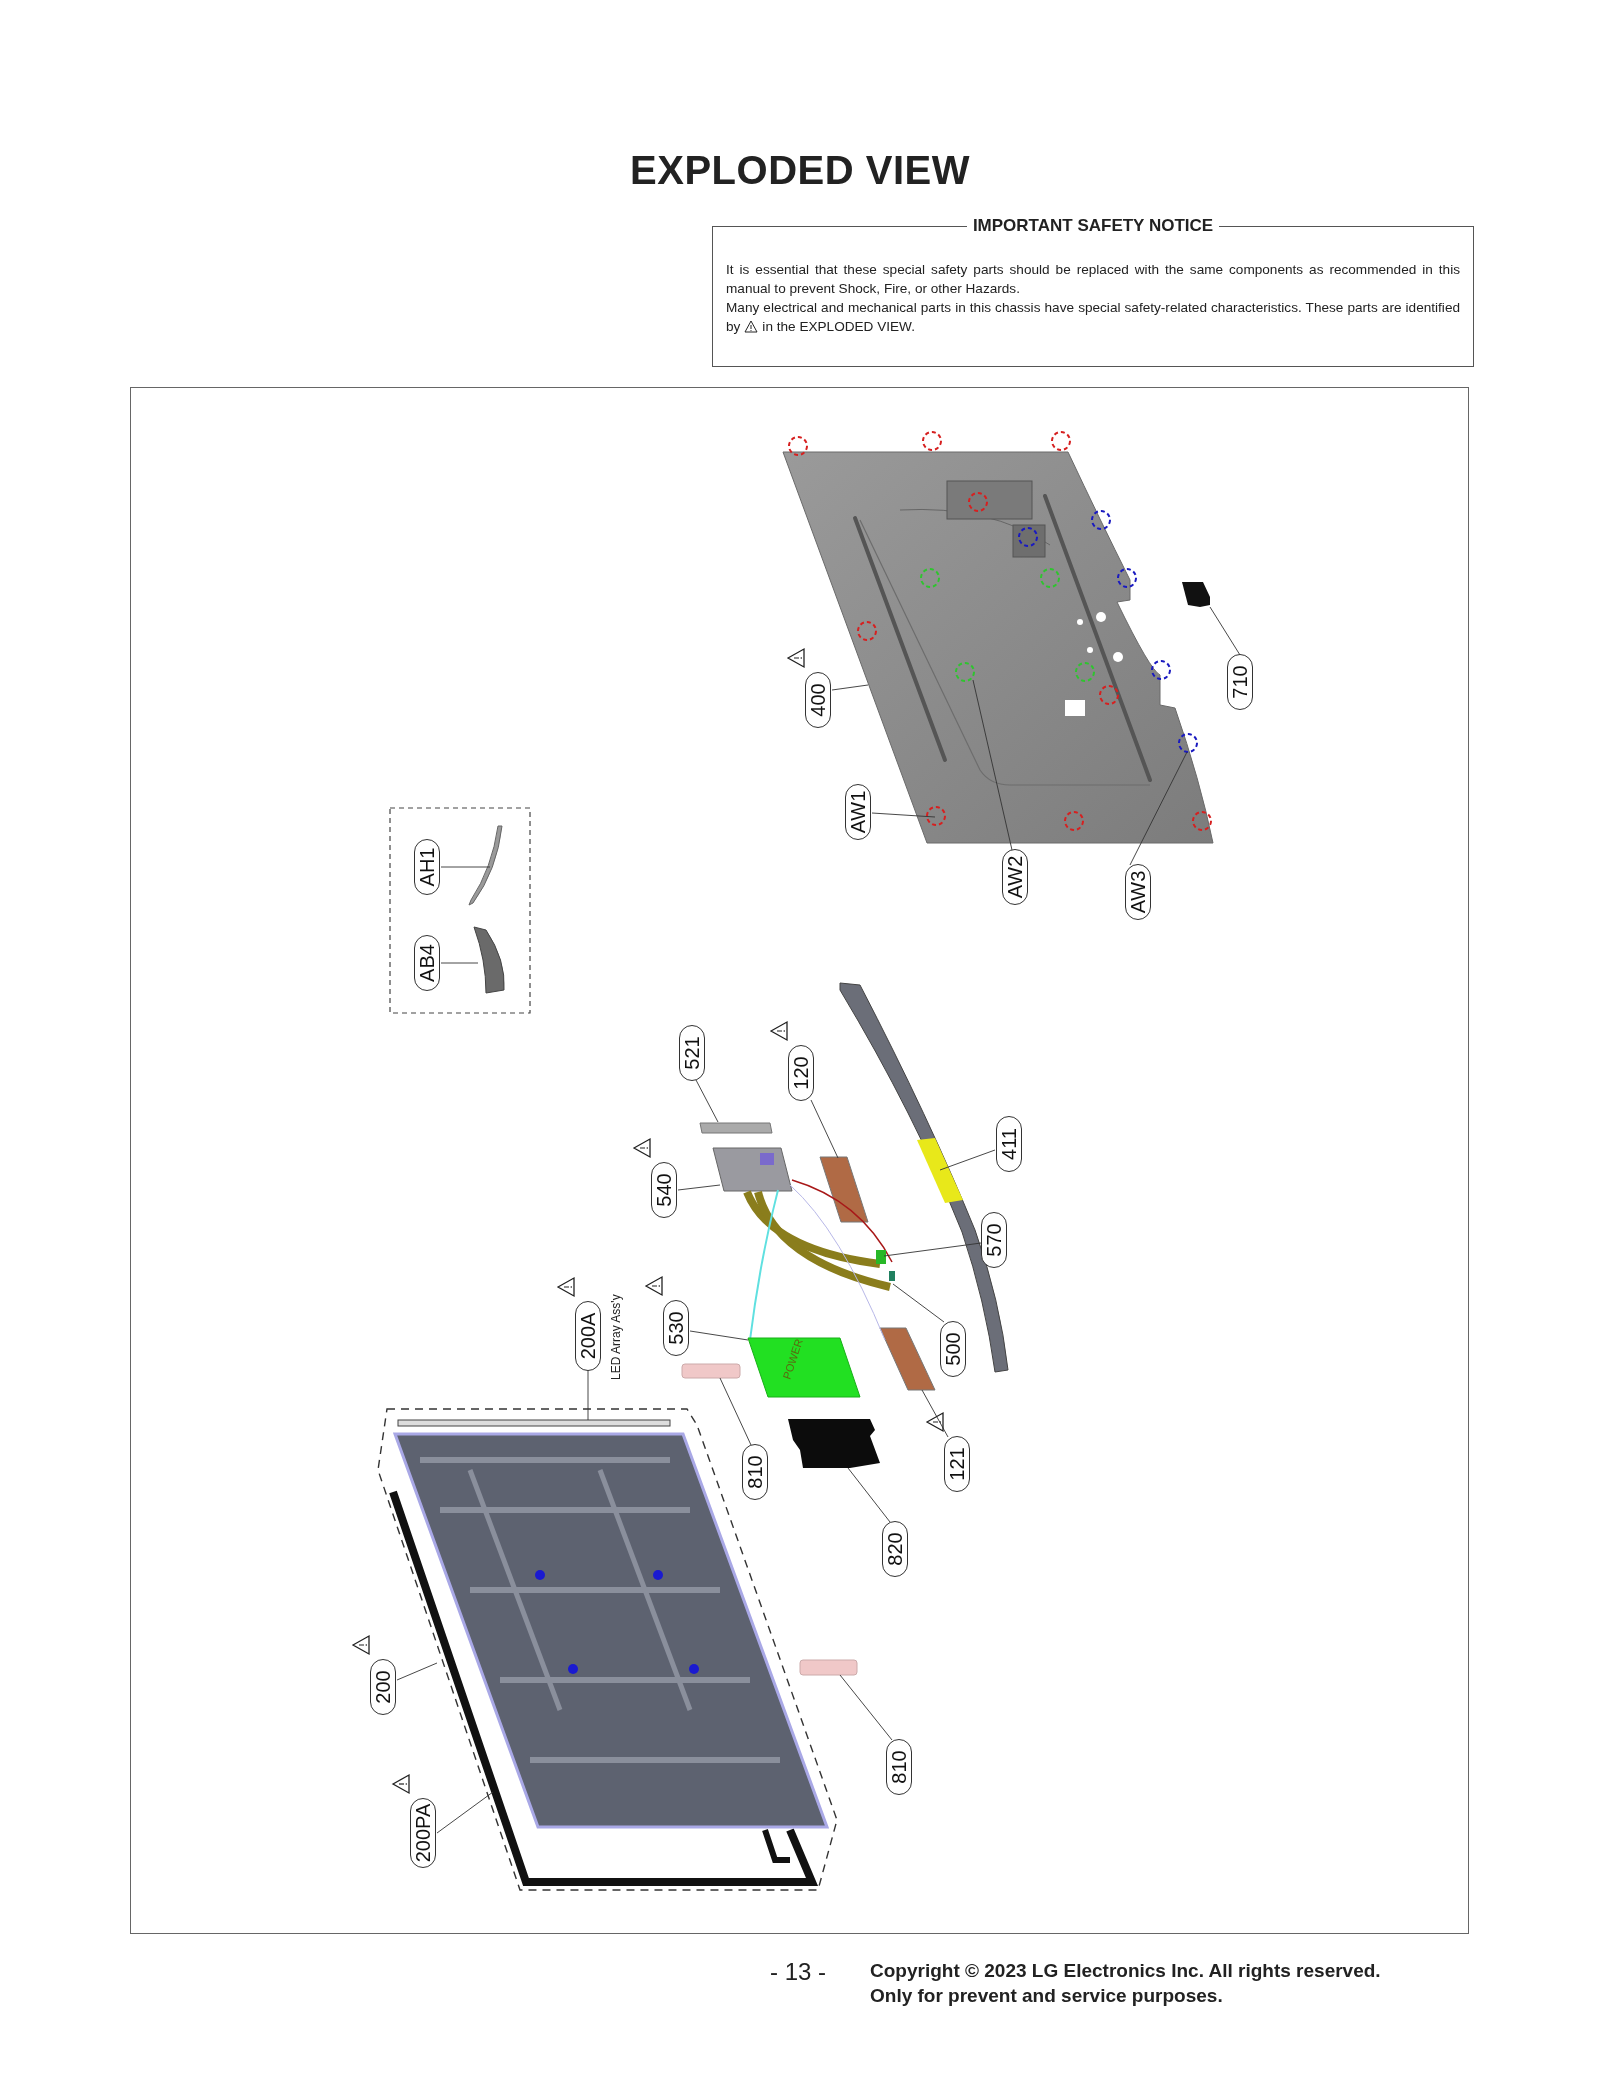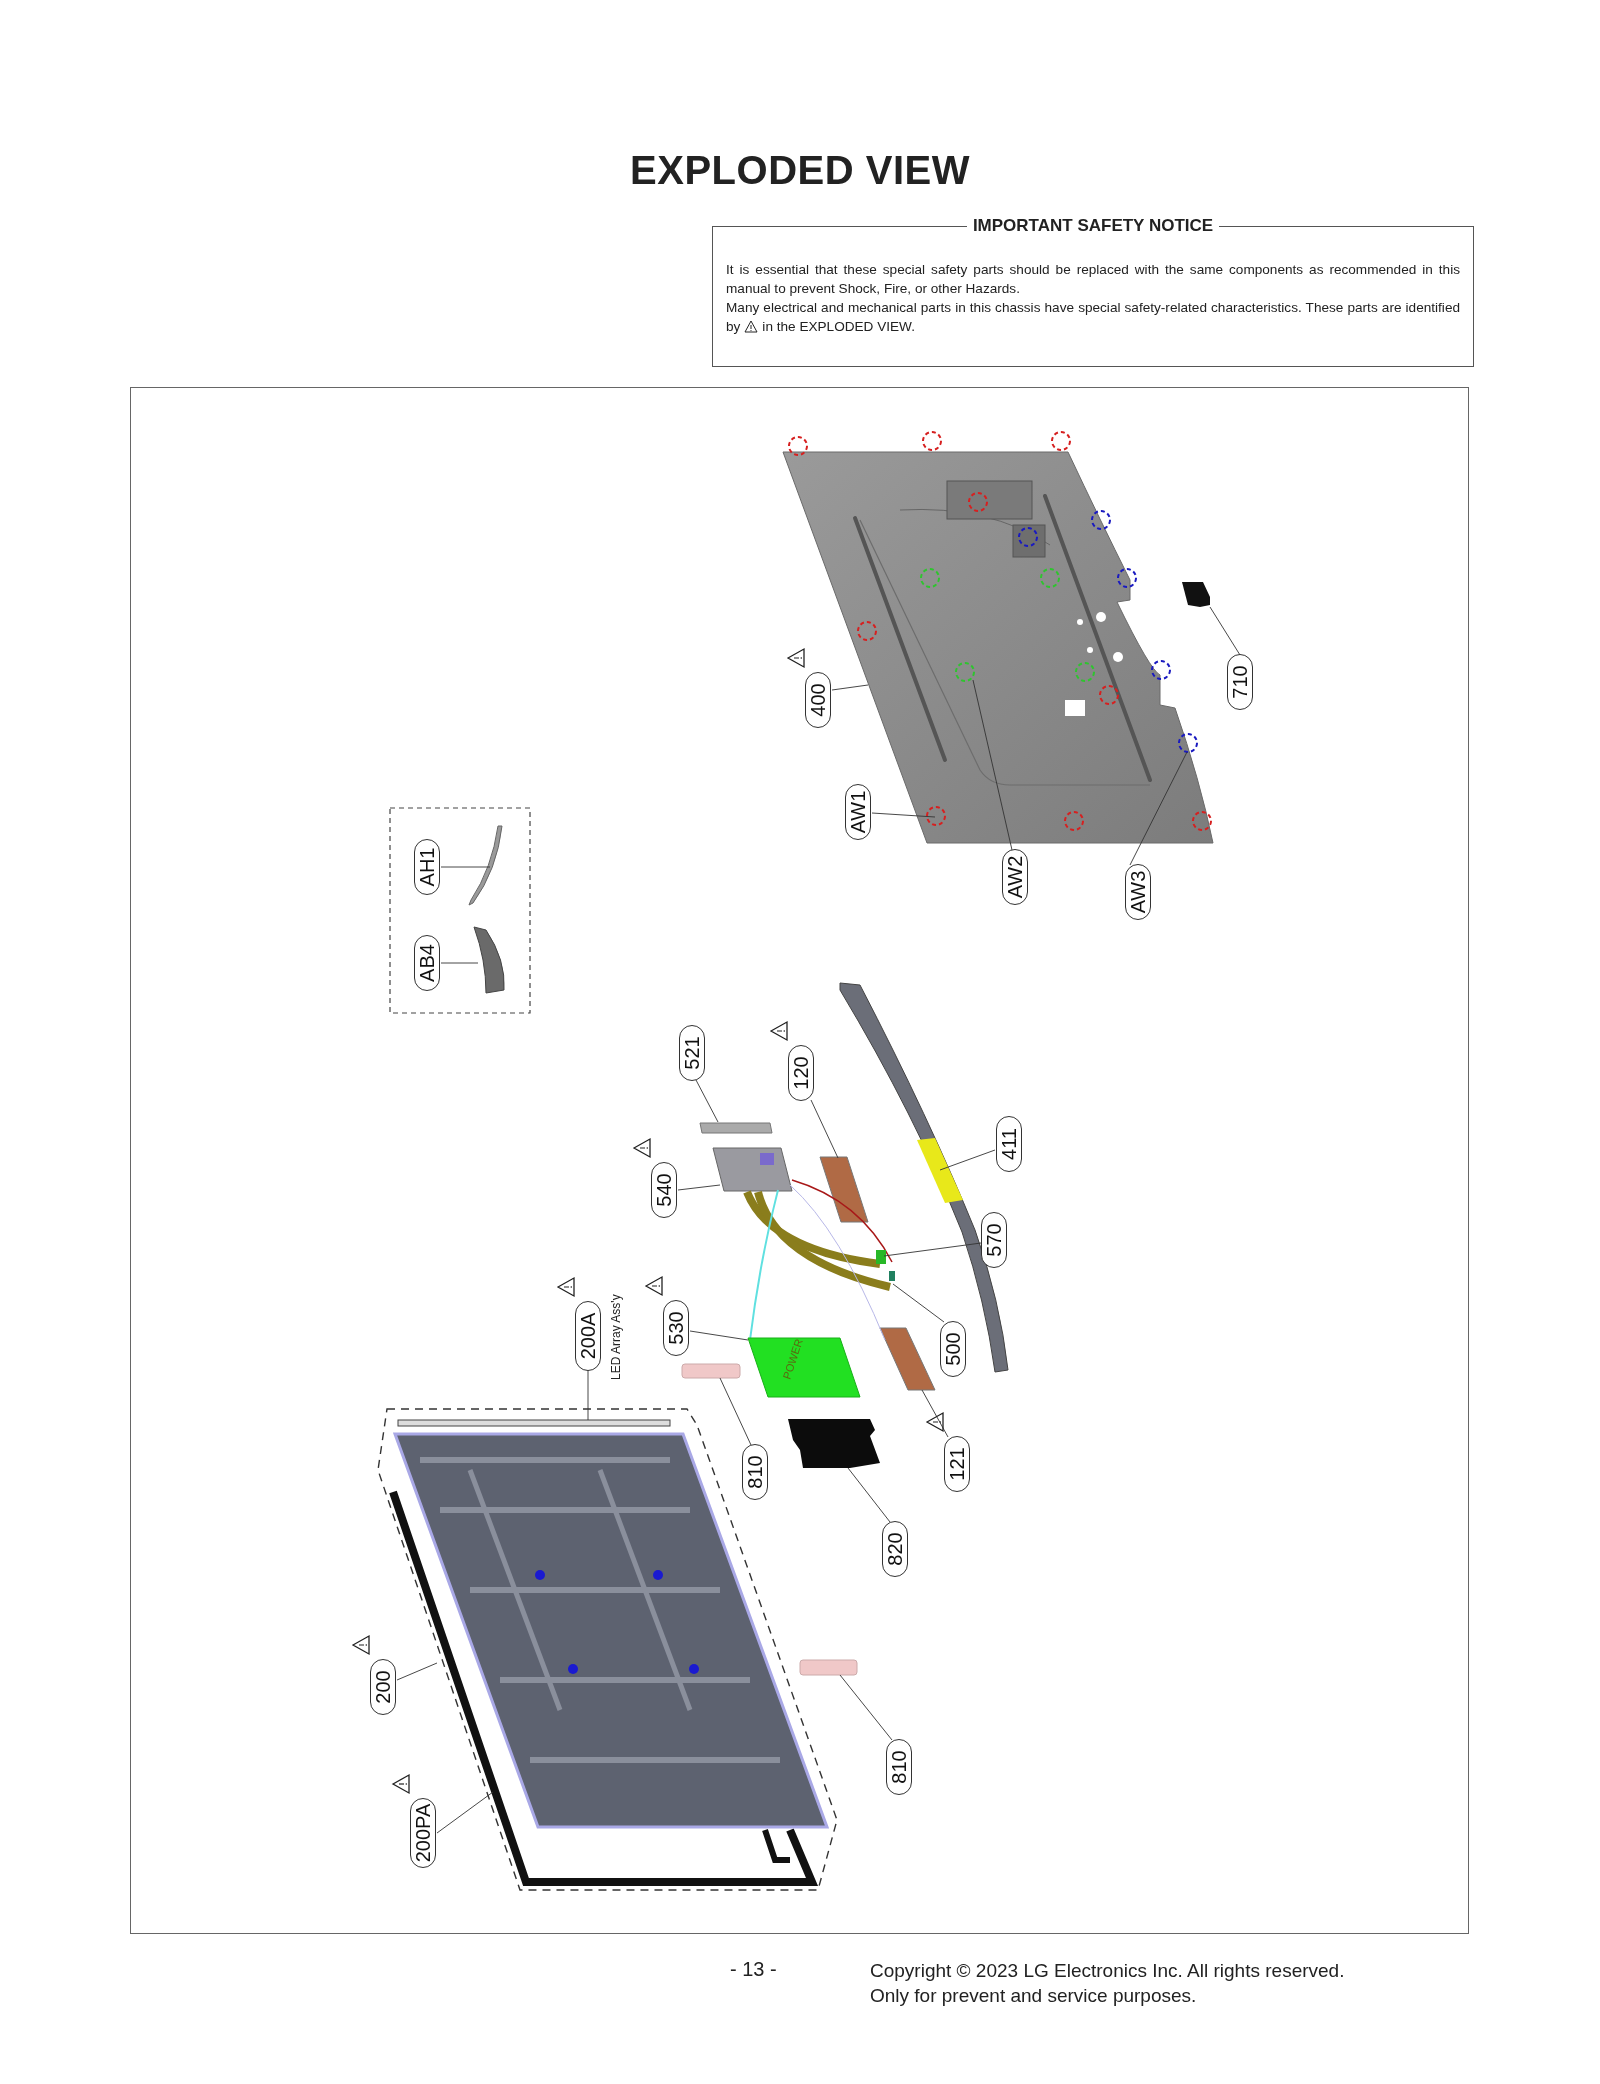--- a/index.html
+++ b/index.html
@@ -10,22 +10,22 @@
   .notice-title span { background:#fff; padding:0 6px; font-weight:bold; font-size:17px; color:#222; }
   .notice-body { position:absolute; left:13px; right:13px; top:33px; font-size:13.6px; line-height:19px; color:#222; text-align:justify; }
   .notice-body p { margin:0; }
   .tri { display:inline-block; vertical-align:-2px; margin:0 4px; }
   .frame { position:absolute; left:130px; top:387px; width:1339px; height:1547px; border:1.5px solid #666; box-sizing:border-box; }
   .diagram { position:absolute; left:0; top:0; width:1600px; height:2084px; }
   .pill { position:absolute; width:56px; height:26px; margin-left:-28px; margin-top:-13px; border:1.2px solid #333; border-radius:13px; background:#fff; box-sizing:border-box; transform:rotate(-90deg); font-size:20px; line-height:24px; text-align:center; color:#111; white-space:nowrap; }
   .pill.wide { width:70px; margin-left:-35px; }
   .warn { position:absolute; transform:rotate(-90deg); width:22px; height:20px; margin-left:-11px; margin-top:-10px; }
   .led-note { position:absolute; transform:rotate(-90deg); transform-origin:left top; font-size:12px; color:#222; white-space:nowrap; }
-  .footer-page { position:absolute; left:730px; top:1958px; font-size:20px; color:#222; }
-  .footer-copy { position:absolute; left:870px; top:1958px; font-size:19px; line-height:25px; color:#222; }
+  .footer-page { position:absolute; left:770px; top:1958px; font-size:24px; color:#222; }
+  .footer-copy { position:absolute; left:870px; top:1958px; font-size:19px; line-height:25px; color:#222;font-weight:bold; }
 </style>
 </head>
 <body>
 
 <div class="title">EXPLODED VIEW</div>
 
 <div class="notice">
   <div class="notice-title">
     <span>IMPORTANT SAFETY NOTICE</span>
   </div>

